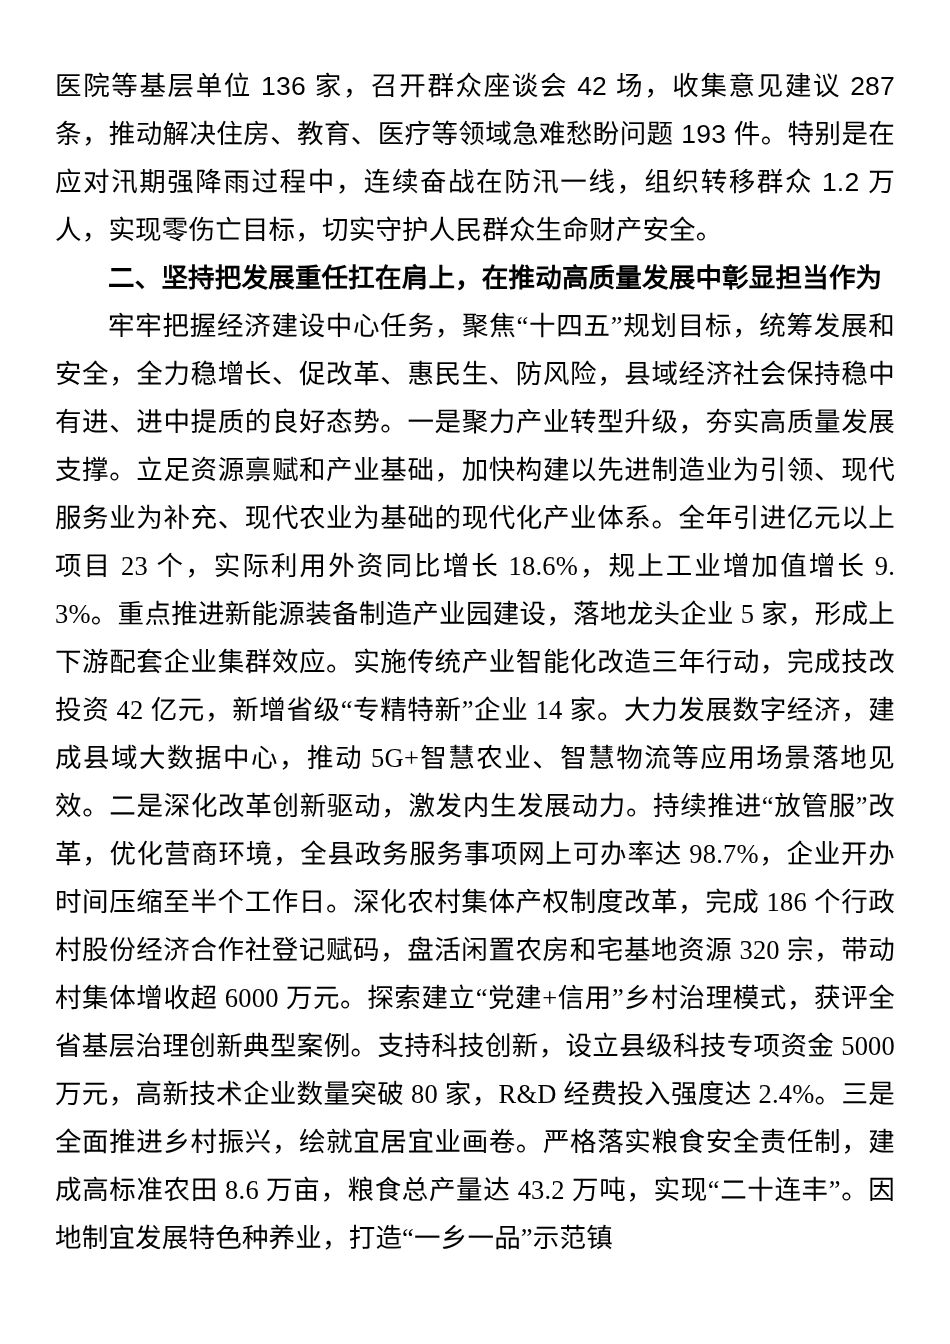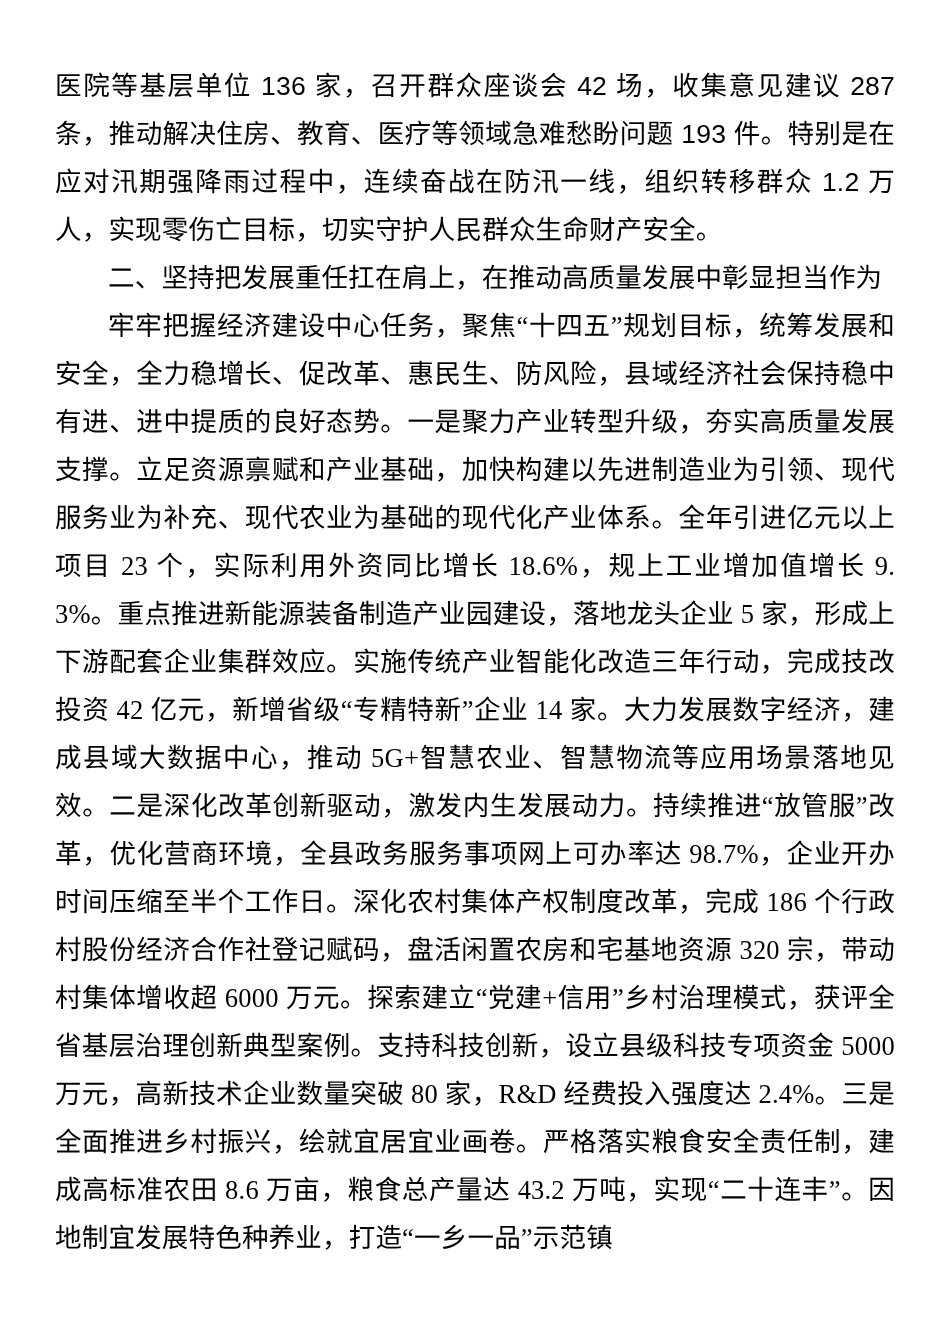--- a/index.html
+++ b/index.html
@@ -34,21 +34,21 @@
     text-align-last: left;
     letter-spacing: 0.2px;
     word-break: break-all;
   }
   .para.indent {
     text-indent: 53px;
     font-family: Liberation Serif, serif;
   }
   .para.heading {
     text-indent: 53px;
-    font-weight: normal;
+    font-weight: bold;
   }
 </style>
 </head>
 <body>
 
 <div class="page">
   <div class="doc-body">
 
     <p class="para">医院等基层单位 136 家，召开群众座谈会 42 场，收集意见建议 287 条，推动解决住房、教育、医疗等领域急难愁盼问题 193 件。特别是在应对汛期强降雨过程中，连续奋战在防汛一线，组织转移群众 1.2 万人，实现零伤亡目标，切实守护人民群众生命财产安全。</p>
 

